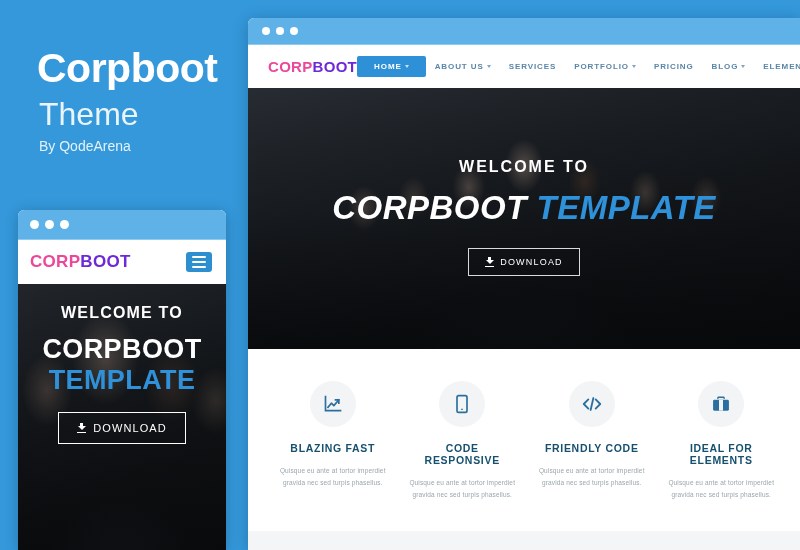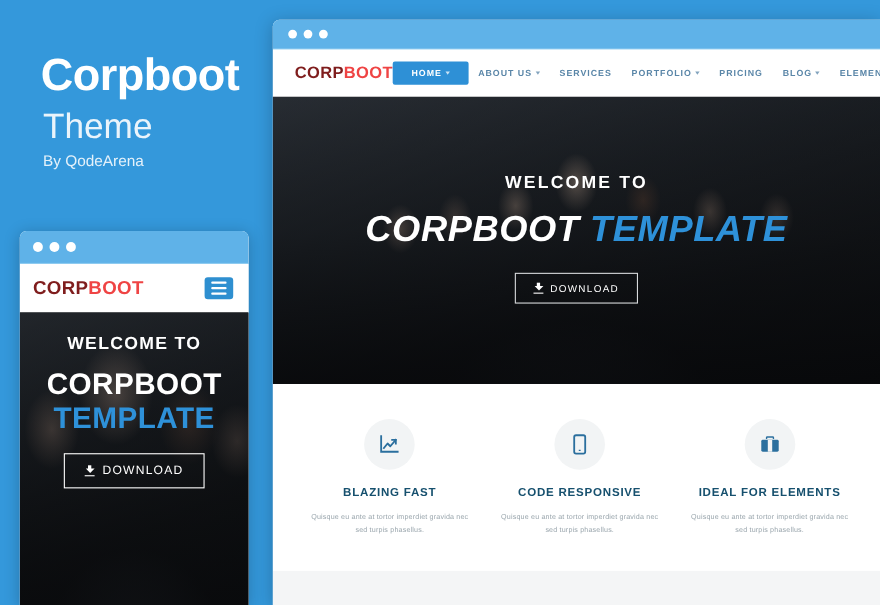--- a/index.html
+++ b/index.html
@@ -81,22 +81,22 @@
     justify-content: space-between;
     padding: 0 14px 0 12px;
     box-sizing: border-box;
   }
   .logo {
     font-size: 17px;
     font-weight: bold;
     letter-spacing: 0.3px;
     white-space: nowrap;
   }
-  .logo .corp { color: #7f1d1d; }
-  .logo .boot { color: #ef4444; }
+  .logo .corp { color: #ec4899; }
+  .logo .boot { color: #6d28d9; }
   .hamburger {
     width: 26px; height: 20px;
     background: #2e8fd0;
     border-radius: 3px;
     display: flex;
     flex-direction: column;
     align-items: center;
     justify-content: center;
     gap: 3px;
     cursor: pointer;
@@ -488,20 +488,31 @@
       <div class="feature-icon-wrap">
         <svg width="20" height="20" viewBox="0 0 24 24" fill="none" stroke="currentColor" stroke-width="2">
           <rect x="6" y="2" width="12" height="20" rx="2"></rect>
           <line x1="11" y1="18.5" x2="13" y2="18.5" stroke-width="1.6"></line>
         </svg>
       </div>
       <div class="feature-title">CODE RESPONSIVE</div>
       <div class="feature-text">Quisque eu ante at tortor imperdiet gravida nec sed turpis phasellus.</div>
     </div>
 
+    <div class="feature">
+      <div class="feature-icon-wrap">
+        <svg width="22" height="22" viewBox="0 0 24 24" fill="none" stroke="currentColor" stroke-width="2" stroke-linecap="round" stroke-linejoin="round">
+          <polyline points="8,7 3,12 8,17"></polyline>
+          <polyline points="16,7 21,12 16,17"></polyline>
+          <line x1="13.5" y1="5.5" x2="10.5" y2="18.5"></line>
+        </svg>
+      </div>
+      <div class="feature-title">FRIENDLY CODE</div>
+      <div class="feature-text">Quisque eu ante at tortor imperdiet gravida nec sed turpis phasellus.</div>
+    </div>
 
     <div class="feature">
       <div class="feature-icon-wrap">
         <svg width="20" height="20" viewBox="0 0 24 24" fill="currentColor">
           <path d="M9 3 h6 a1.5 1.5 0 0 1 1.5 1.5 V6 H15 V4.8 H9 V6 H7.5 V4.5 A1.5 1.5 0 0 1 9 3 z"></path>
           <rect x="2.5" y="7" width="19" height="13" rx="1.6"></rect>
           <rect x="9.6" y="7" width="4.8" height="13" fill="#f2f4f5"></rect>
         </svg>
       </div>
       <div class="feature-title">IDEAL FOR ELEMENTS</div>

